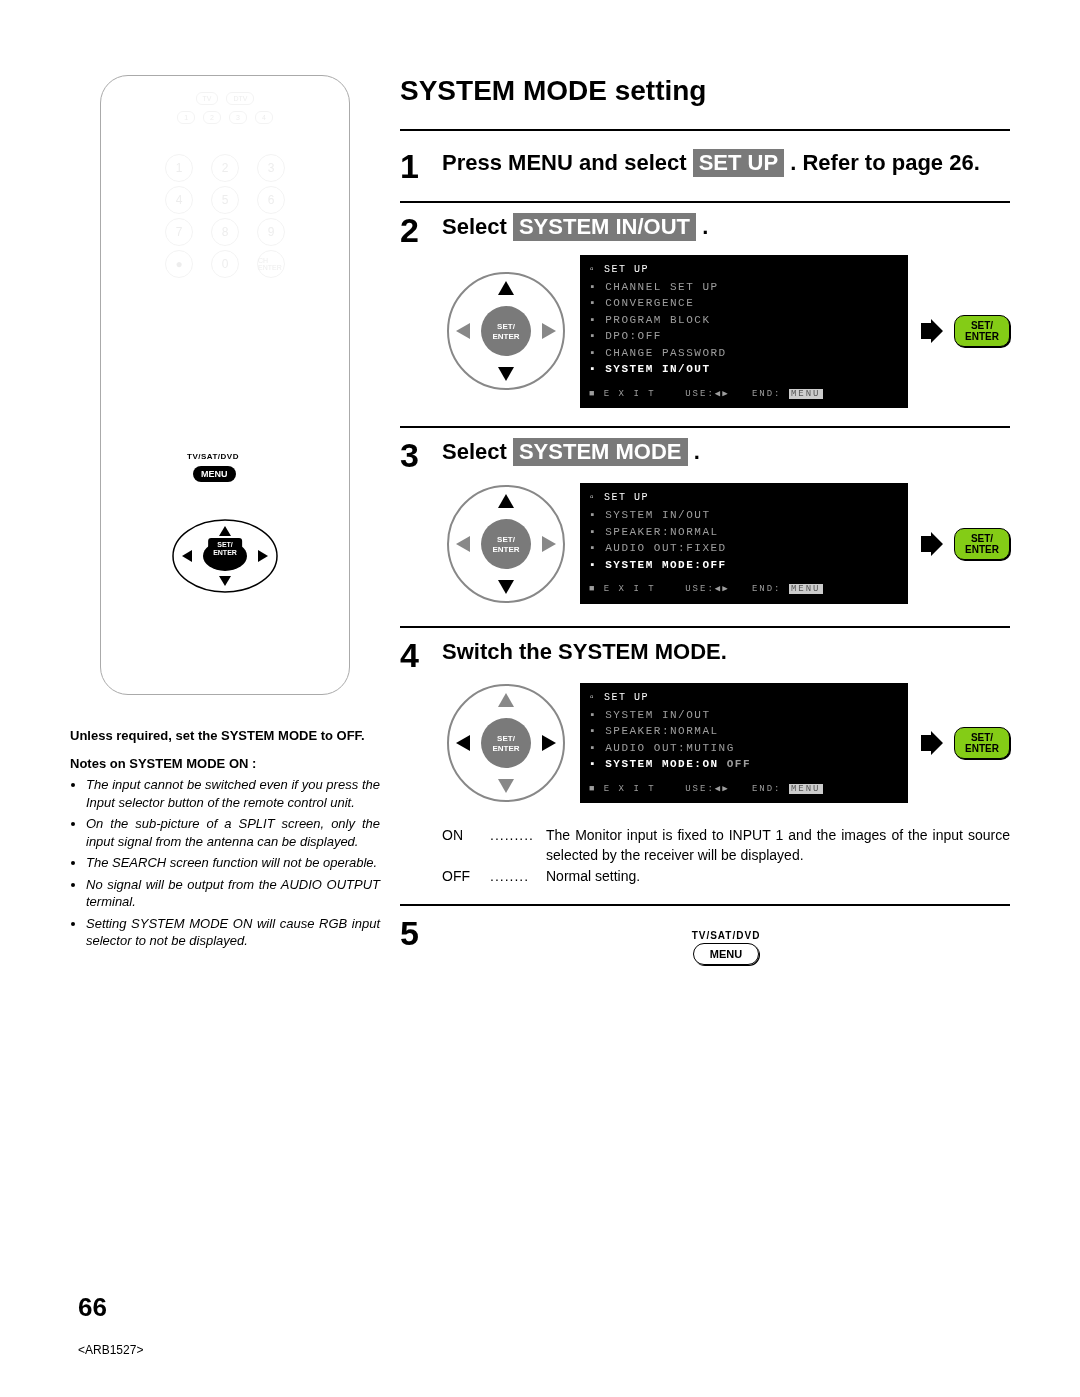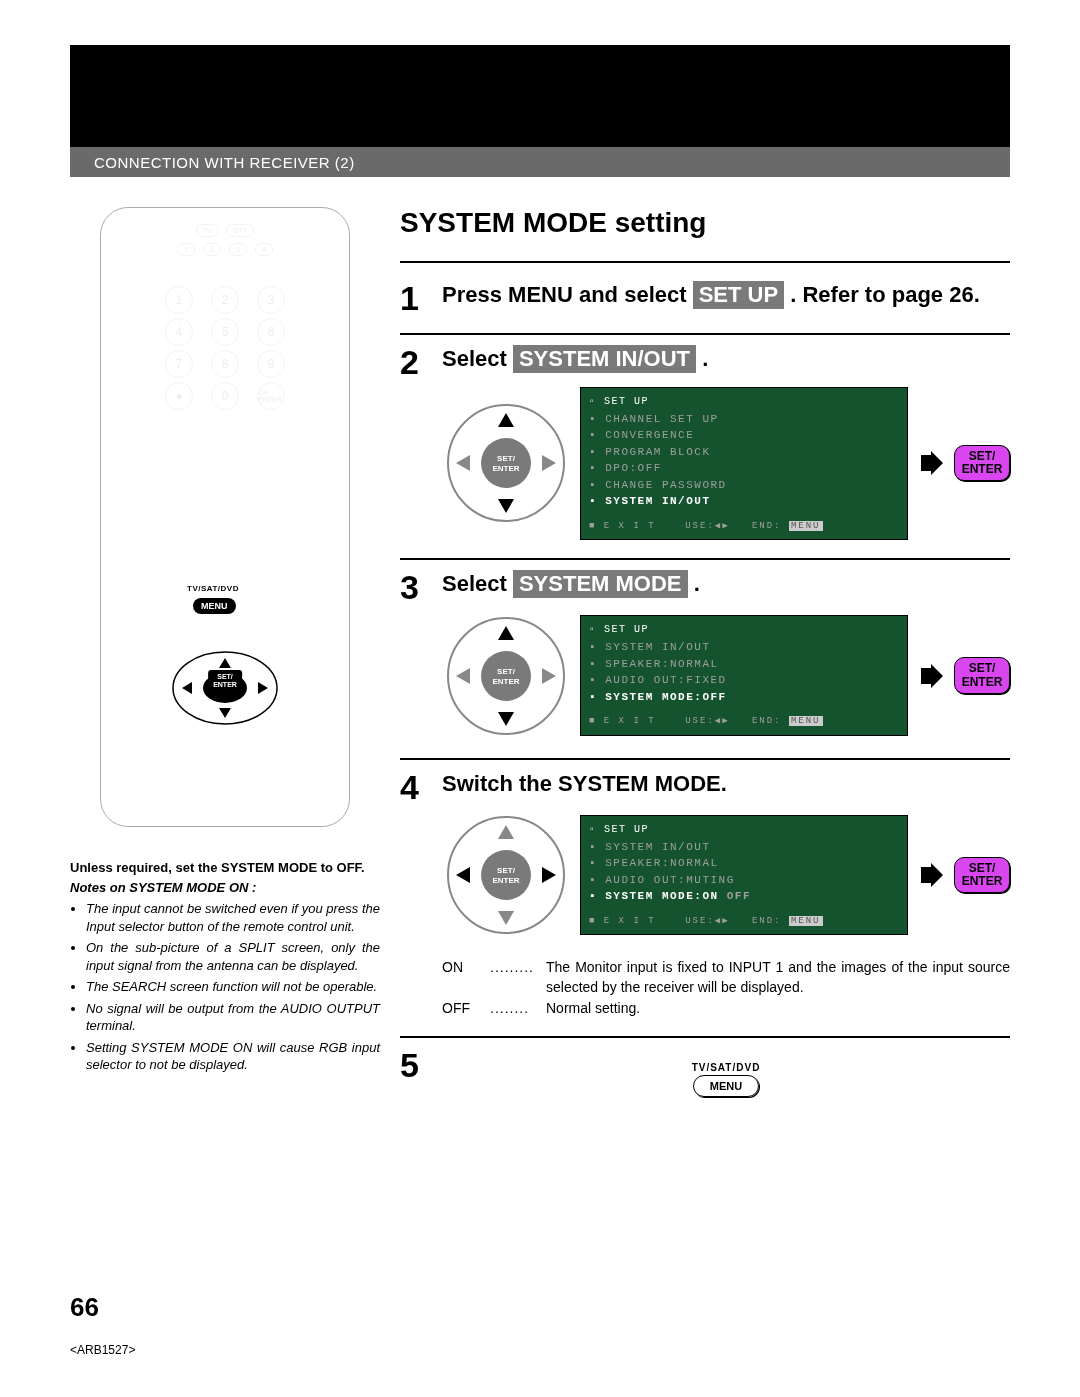--- a/index.html
+++ b/index.html
@@ -89,21 +89,21 @@
     gap: 10px;
   }
   .dpad {
     width: 128px; height: 128px;
     position: relative;
     flex-shrink: 0;
   }
   .dpad svg { width: 100%; height: 100%; }
   .osd {
     flex: 1;
-    background: #14532d;
+    background: #000000;
     border: 1px solid #000;
     padding: 6px 8px;
     font-family: "Courier New", monospace;
     font-size: 11px;
     letter-spacing: 1.5px;
     color: #9e9e9e;
     line-height: 1.5;
   }
   .osd .hl { color: #fff; font-weight: bold; }
   .osd .title { color: #fff; font-size: 10px; margin-bottom: 2px; }
@@ -117,22 +117,22 @@
   .arrow-col svg { width: 24px; height: 24px; }
   .set-enter {
     width: 56px;
     flex-shrink: 0;
     text-align: center;
   }
   .set-enter-btn {
     border: 1px solid #000;
     border-radius: 10px;
     padding: 4px 2px;
-    background: #d946ef;
-    font-size: 12px;
+    background: #84cc16;
+    font-size: 10px;
     font-weight: bold;
     line-height: 1.1;
     box-shadow: 1px 1px 0 #000;
   }
   .remote {
     width: 250px;
     height: 620px;
     border: 1.5px solid #aaa;
     border-radius: 28px;
     margin: 0 auto;
@@ -186,22 +186,22 @@
   .note-block {
     margin-top: 32px;
     font-size: 13px;
     line-height: 1.35;
   }
   .note-block .lead {
     font-weight: bold;
     text-align: justify;
   }
   .note-block .sub-title {
-    font-style: italic; font-weight: bold;
-    margin-top: 2px; margin-bottom: 4px;
+    font-weight: bold;
+    margin-top: 10px; margin-bottom: 4px;
   }
   .note-block ul { margin: 0; padding-left: 16px; }
   .note-block li { font-style: italic; margin-bottom: 4px; text-align: justify; }
   .on-off-block {
     margin-top: 18px;
     font-size: 14px;
     line-height: 1.45;
   }
   .on-off-row { display: flex; }
   .on-off-key { width: 48px; flex-shrink:0; }
@@ -214,36 +214,31 @@
   .menu-button-illus .label {
     font-size: 10px; font-weight: bold; letter-spacing: 1px;
   }
   .menu-button-illus .btn {
     display:inline-block; border:1px solid #000; border-radius:12px;
     padding:4px 16px; font-size:11px; font-weight:bold;
     box-shadow:1px 1px 0 #000; margin-top:2px;
   }
   .page-footer {
     position: absolute;
-    left: 70px; bottom: 40px;
+    left: 78px; bottom: 40px;
   }
   .page-num { font-size: 26px; font-weight: bold; }
   .page-code { font-size: 12px; margin-top: 20px; }
   .ghost-keys { opacity:0.35; }
 </style>
 </head>
 <body>
 
 <div class="page">
 
-  <div class="header-band">
-    <div class="header-sub">
-      <span>CONNECTION WITH RECEIVER (2)</span>
-    </div>
-  </div>
 
   <div class="body-area">
 
     <div class="left-col">
       <div class="remote">
         <div class="ghost-keys">
           <div class="ghost-row">
               <div class="ghost-btn">TV</div>
               <div class="ghost-btn">DTV</div>
             </div>

